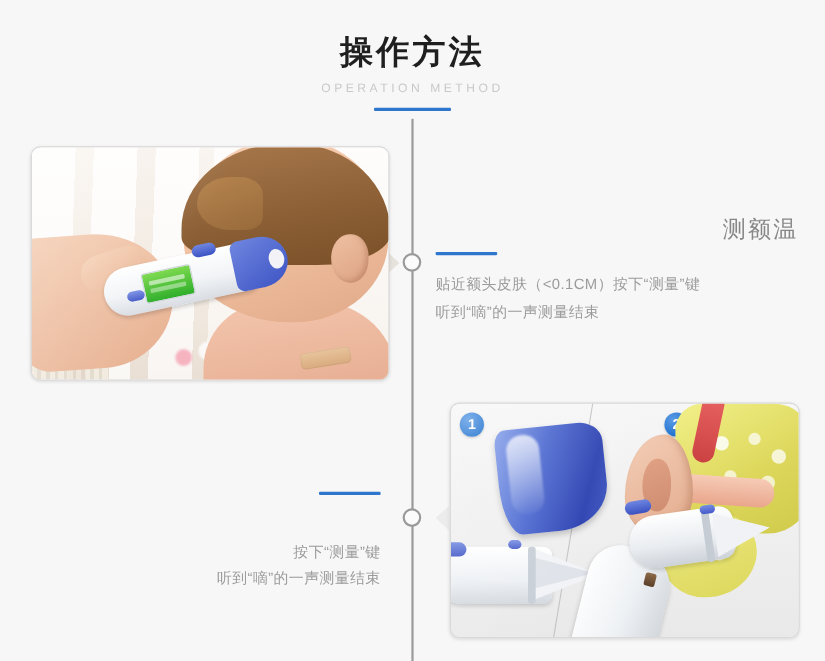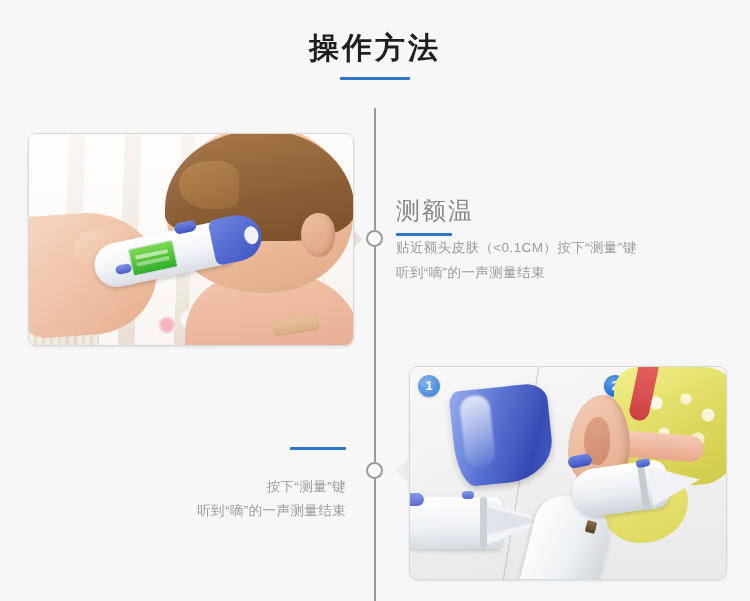--- a/index.html
+++ b/index.html
@@ -59,27 +59,27 @@
     left:396px;top:460px;
     border-top:11px solid transparent;border-bottom:11px solid transparent;
     border-right:12px solid #ececec;
   }
 
   
   .blk{position:absolute;}
   .blk-fore{left:396px;top:196px;width:330px;text-align:left;}
   .blk-ear{left:24px;top:440px;width:322px;text-align:right;}
   .blk h3{
-    margin:0;font-size:24px;font-weight:400;color:#878787;
-    letter-spacing:2px;line-height:1.25;
+    margin:0;font-size:21px;font-weight:400;color:#878787;
+    letter-spacing:2px;line-height:1.25;text-align:right;
   }
   .blk .uline{height:3px;width:56px;background:#2f76cd;margin-top:7px;border-radius:1px;}
   .blk-ear .uline{margin-left:auto;}
   .blk p{
-    margin:0 0 0;font-size:13.5px;color:#9b9b9b;
+    margin:15px 0 0;font-size:13.5px;color:#9b9b9b;
     line-height:1.82;letter-spacing:.4px;
   }
 
   
   .baby-scene{position:absolute;inset:0;background:#f3ece6;}
   .bg-curtain{
     position:absolute;inset:0;
     background:
       linear-gradient(92deg,rgba(255,255,255,.82) 0 12%,rgba(243,236,228,.35) 12% 17%,
         rgba(255,255,255,.8) 17% 29%,rgba(240,232,223,.4) 29% 34%,
@@ -370,20 +370,21 @@
     pointer-events:none;
   }
 </style>
 </head>
 <body>
 
 <div class="stage">
 
   <div class="hdr">
     <div class="hdr-title">操作方法</div>
+    <div class="hdr-sub">OPERATION METHOD</div>
     <div class="hdr-rule"></div>
   </div>
 
   <div class="tl-line"></div>
   <div class="tl-node n1"></div>
   <div class="tl-node n2"></div>
 
   <div class="notch notch-right"></div>
   <div class="notch notch-left"></div>
 

